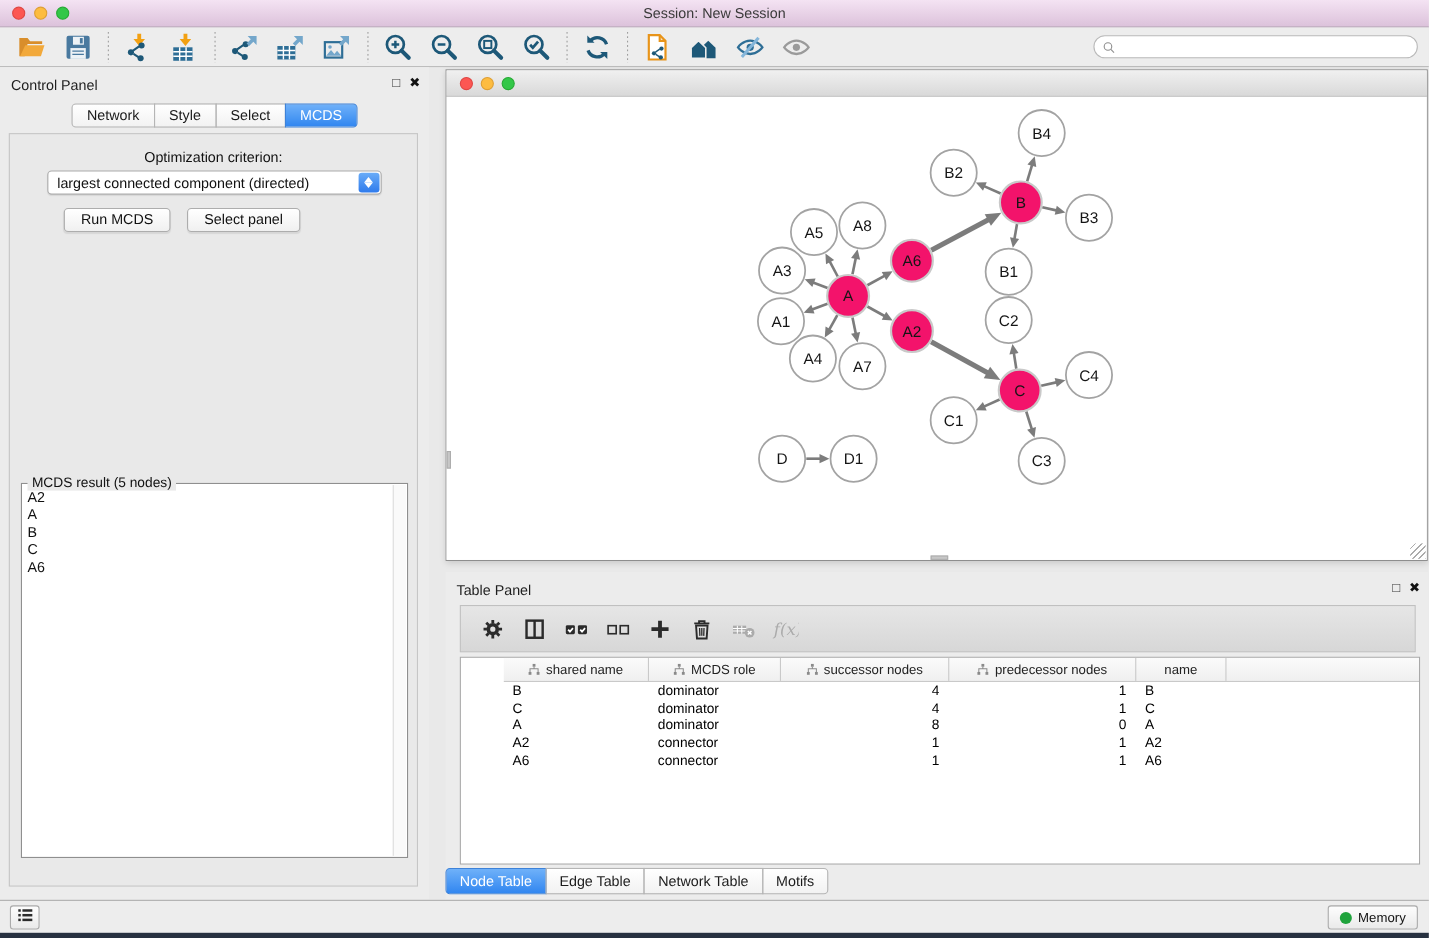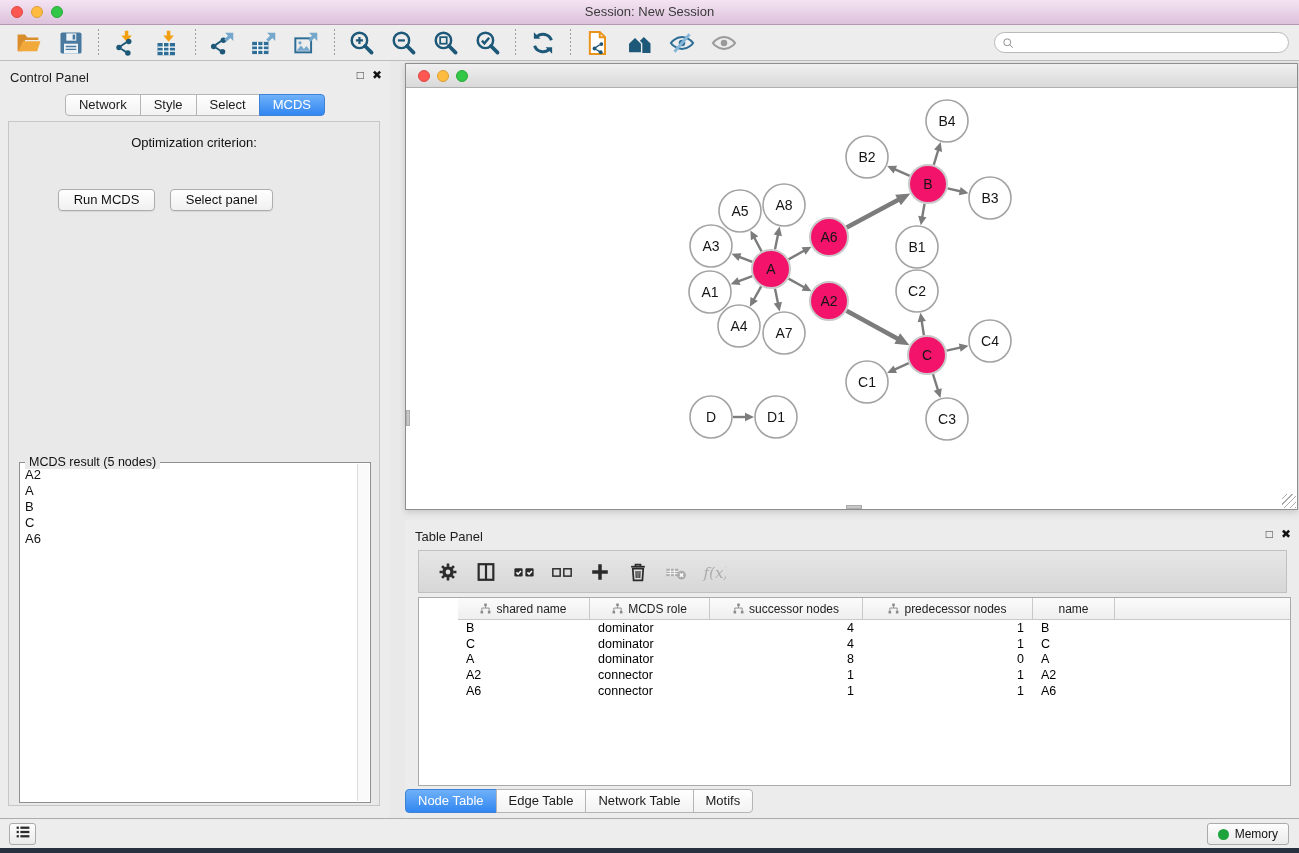--- a/index.html
+++ b/index.html
@@ -44,21 +44,21 @@
   .cp-select{position:absolute;left:34px;top:33px;width:304px;height:22px;background:#fff;border:1px solid #ACACAC;
     border-radius:4px;box-sizing:border-box;cursor:pointer;box-shadow:0 1px 1px rgba(0,0,0,.08);}
   .cp-select .val{position:absolute;left:8px;top:3px;font-size:13px;color:#111;white-space:nowrap;}
   .stepper{position:absolute;right:1px;top:1px;bottom:1px;width:19px;border-radius:3px;
     background:linear-gradient(#69ACF8,#2F7BEC);}
   .stepper .up{position:absolute;left:5px;top:4px;width:0;height:0;border-left:4.5px solid transparent;border-right:4.5px solid transparent;border-bottom:5px solid #fff;}
   .stepper .down{position:absolute;left:5px;bottom:4px;width:0;height:0;border-left:4.5px solid transparent;border-right:4.5px solid transparent;border-top:5px solid #fff;}
   .mac-btn{position:absolute;top:67px;height:22px;background:linear-gradient(#FFFFFF,#F0F0F0);border:1px solid #ADADAD;
     border-radius:4px;font-size:13px;color:#111;text-align:center;line-height:20px;box-sizing:border-box;cursor:pointer;
     box-shadow:0 1px 1px rgba(0,0,0,.08);}
-  .groupbox{position:absolute;left:10px;top:340px;width:350px;height:339px;border:1px solid #8F8F8F;background:#fff;}
+  .groupbox{position:absolute;left:10px;top:317px;width:350px;height:339px;border:1px solid #8F8F8F;background:#fff;}
   .groupbox .legend{position:absolute;top:-8px;left:5px;background:#E9E9E9;padding:0 4px;font-size:12.5px;color:#111;}
   .result-list{position:absolute;left:2px;top:4px;right:13px;bottom:2px;overflow:hidden;}
   .result-list div{font-size:13px;color:#111;line-height:16px;padding-left:3px;}
   .v-sbar{position:absolute;top:1px;right:1px;bottom:1px;width:11px;background:#FAFAFA;border-left:1px solid #DCDCDC;}
 
   
   .net-window{position:absolute;left:405px;top:63px;width:893px;height:447px;background:#fff;
     border:1px solid #8E8E8E;box-sizing:border-box;box-shadow:0 2px 6px rgba(0,0,0,.15);}
   .net-titlebar{position:absolute;left:0;top:0;width:100%;height:24px;background:linear-gradient(#F0F0F0,#D9D9D9);
     border-bottom:1px solid #B0B0B0;box-sizing:border-box;}
@@ -266,20 +266,27 @@
     </div>
     <div class="cp-tabs">
         <div class="seg-tab">Network</div>
         <div class="seg-tab">Style</div>
         <div class="seg-tab">Select</div>
         <div class="seg-tab selected">MCDS</div>
       </div>
 
     <div class="cp-content">
       <div class="opt-label">Optimization criterion:</div>
+      <div class="cp-select">
+        <span class="val">largest connected component (directed)</span>
+        <span class="stepper">
+            <span class="up"></span>
+            <span class="down"></span>
+          </span>
+      </div>
       <div class="mac-btn" style="left:49px;width:97px;">Run MCDS</div>
       <div class="mac-btn" style="left:161px;width:103px;">Select panel</div>
 
       <div class="groupbox">
         <span class="legend">MCDS result (5 nodes)</span>
         <div class="result-list">
             <div>A2</div>
             <div>A</div>
             <div>B</div>
             <div>C</div>

